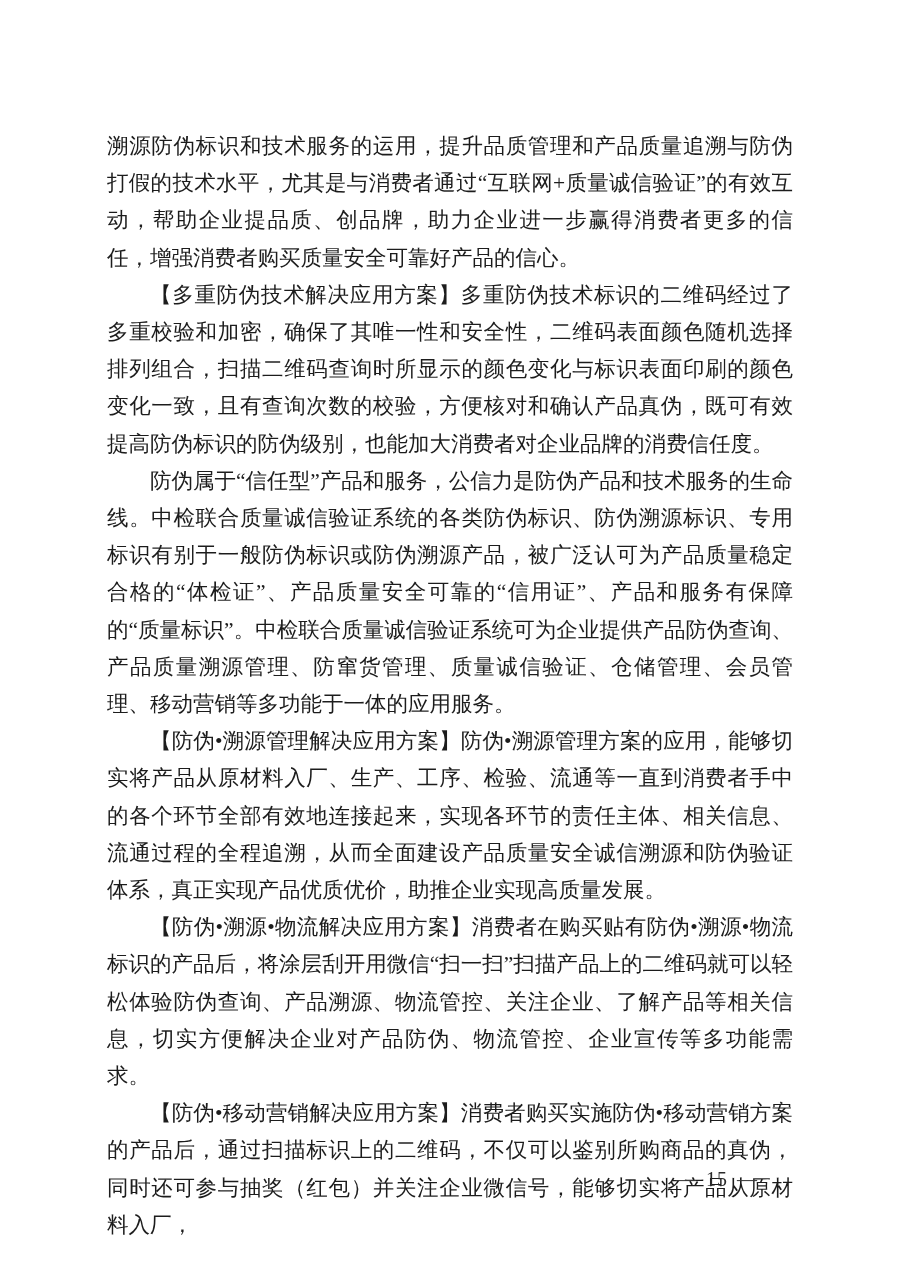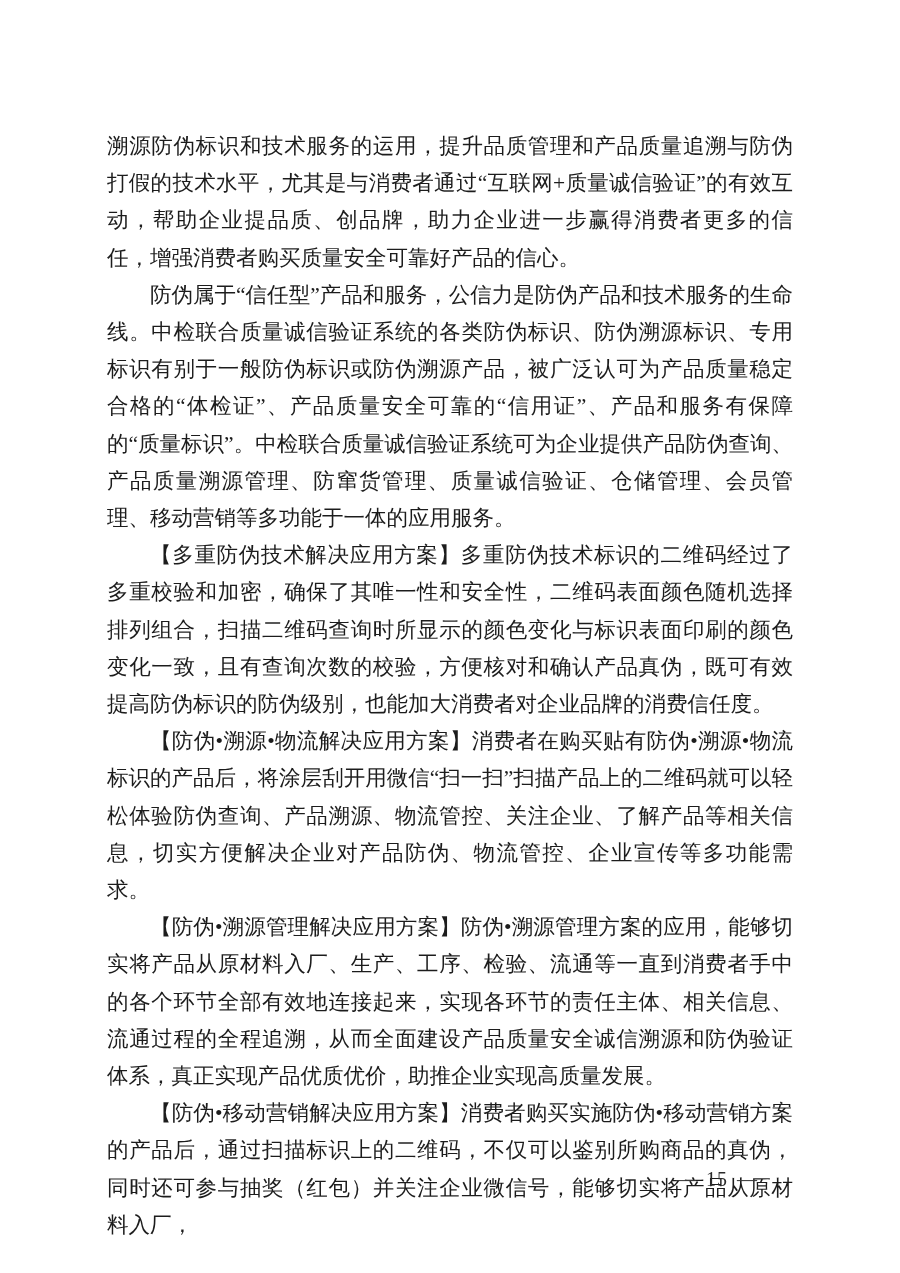--- a/index.html
+++ b/index.html
@@ -48,24 +48,24 @@
     color: #3a3a3a;
   }
 </style>
 </head>
 <body>
 
 <div class="page">
 
   <div class="text-block">
     <p>溯源防伪标识和技术服务的运用，提升品质管理和产品质量追溯与防伪打假的技术水平，尤其是与消费者通过“互联网+质量诚信验证”的有效互动，帮助企业提品质、创品牌，助力企业进一步赢得消费者更多的信任，增强消费者购买质量安全可靠好产品的信心。</p>
+    <p class="indent">【多重防伪技术解决应用方案】多重防伪技术标识的二维码经过了多重校验和加密，确保了其唯一性和安全性，二维码表面颜色随机选择排列组合，扫描二维码查询时所显示的颜色变化与标识表面印刷的颜色变化一致，且有查询次数的校验，方便核对和确认产品真伪，既可有效提高防伪标识的防伪级别，也能加大消费者对企业品牌的消费信任度。</p>
     <p class="indent">防伪属于“信任型”产品和服务，公信力是防伪产品和技术服务的生命线。中检联合质量诚信验证系统的各类防伪标识、防伪溯源标识、专用标识有别于一般防伪标识或防伪溯源产品，被广泛认可为产品质量稳定合格的“体检证”、产品质量安全可靠的“信用证”、产品和服务有保障的“质量标识”。中检联合质量诚信验证系统可为企业提供产品防伪查询、产品质量溯源管理、防窜货管理、质量诚信验证、仓储管理、会员管理、移动营销等多功能于一体的应用服务。</p>
-    <p class="indent">【多重防伪技术解决应用方案】多重防伪技术标识的二维码经过了多重校验和加密，确保了其唯一性和安全性，二维码表面颜色随机选择排列组合，扫描二维码查询时所显示的颜色变化与标识表面印刷的颜色变化一致，且有查询次数的校验，方便核对和确认产品真伪，既可有效提高防伪标识的防伪级别，也能加大消费者对企业品牌的消费信任度。</p>
+    <p class="indent">【防伪•溯源管理解决应用方案】防伪•溯源管理方案的应用，能够切实将产品从原材料入厂、生产、工序、检验、流通等一直到消费者手中的各个环节全部有效地连接起来，实现各环节的责任主体、相关信息、流通过程的全程追溯，从而全面建设产品质量安全诚信溯源和防伪验证体系，真正实现产品优质优价，助推企业实现高质量发展。</p>
     <p class="indent">【防伪•溯源•物流解决应用方案】消费者在购买贴有防伪•溯源•物流标识的产品后，将涂层刮开用微信“扫一扫”扫描产品上的二维码就可以轻松体验防伪查询、产品溯源、物流管控、关注企业、了解产品等相关信息，切实方便解决企业对产品防伪、物流管控、企业宣传等多功能需求。</p>
-    <p class="indent">【防伪•溯源管理解决应用方案】防伪•溯源管理方案的应用，能够切实将产品从原材料入厂、生产、工序、检验、流通等一直到消费者手中的各个环节全部有效地连接起来，实现各环节的责任主体、相关信息、流通过程的全程追溯，从而全面建设产品质量安全诚信溯源和防伪验证体系，真正实现产品优质优价，助推企业实现高质量发展。</p>
     <p class="indent">【防伪•移动营销解决应用方案】消费者购买实施防伪•移动营销方案的产品后，通过扫描标识上的二维码，不仅可以鉴别所购商品的真伪，同时还可参与抽奖（红包）并关注企业微信号，能够切实将产品从原材料入厂，</p>
   </div>
 
   <div class="page-footer">
     <span class="dash">—</span>
     <span>15</span>
     <span class="dash">—</span>
   </div>
 
 </div>

